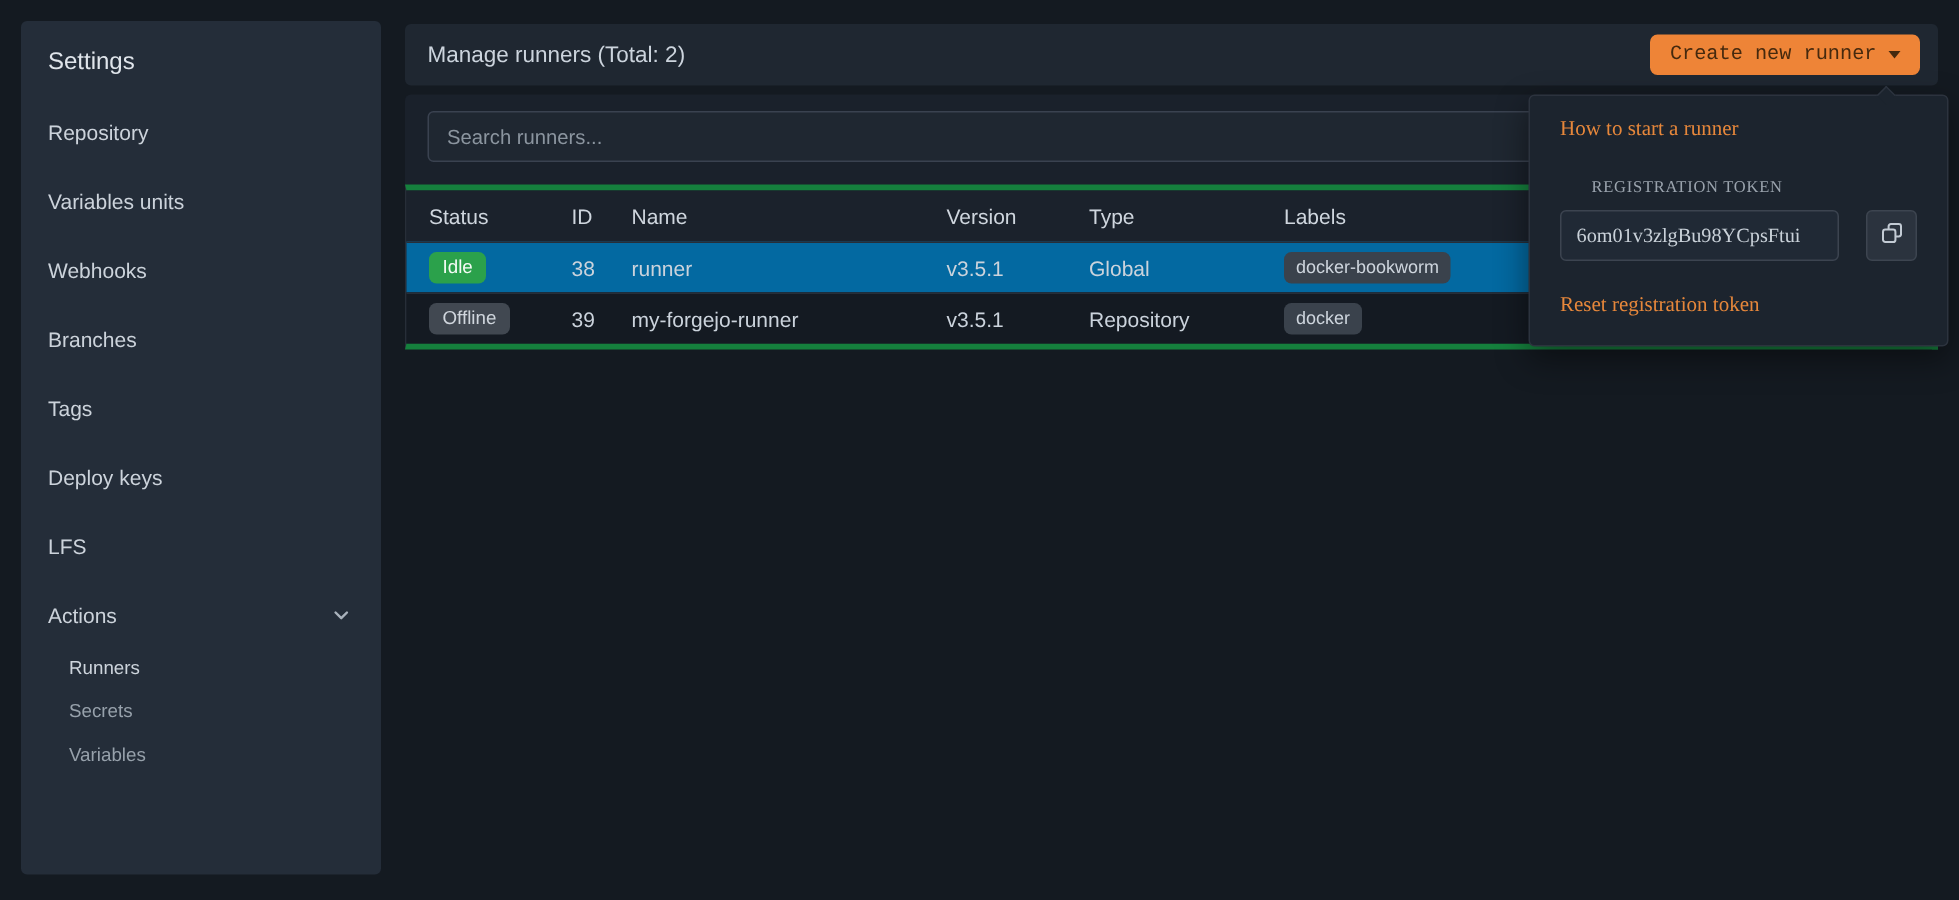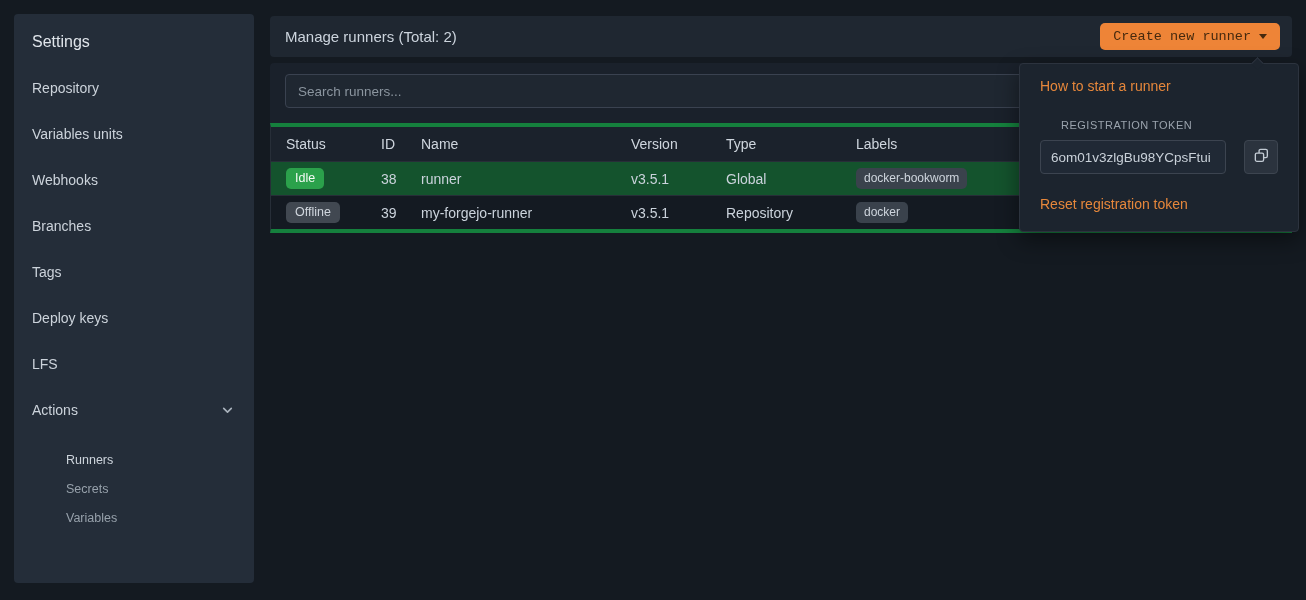--- a/index.html
+++ b/index.html
@@ -25,22 +25,22 @@
     display: flex; align-items: center;
     padding: 0 20px 0 18px;
     font-size: 14px;
     color: #ccd3db;
     cursor: pointer;
   }
   .side-item.title { font-size: 16px; color: #e0e5eb; }
   .side-item .chev { margin-left: auto; display: flex; align-items: center; }
   .side-sub-item {
     height: 29px;
-    display: flex; align-items: flex-end;
-    padding-left: 52px;
+    display: flex; align-items: flex-start;
+    padding-left: 32px;
     font-size: 12.5px;
     color: #97a1ab;
     cursor: pointer;
   }
   .side-sub-item.active { color: #cdd4dc; }
   .side-sub-group { margin-top: 5px; }
 
   
   .main {
     position: absolute;
@@ -105,21 +105,21 @@
   .t-row {
     display: grid;
     grid-template-columns: 95px 40px 210px 95px 130px 1fr;
     align-items: center;
     height: 34px;
     padding-left: 15px;
     font-size: 14px;
   }
   .t-head { color: #cfd6de; background: #1b222c; }
   .t-row + .t-row { border-top: 1px solid #272e38; }
-  .t-row.r0 { background: #14532d; }
+  .t-row.r0 { background: #0369a1; }
   .t-row.r1 { background: #141a22; }
   .badge {
     display: inline-block;
     font-size: 12.5px;
     padding: 3px 9px;
     border-radius: 5px;
     line-height: 1.2;
   }
   .badge.idle { background: #2ba14b; color: #f4fbf5; }
   .badge.offline { background: #414851; color: #d0d6dd; }
@@ -137,20 +137,21 @@
   .dropdown-panel {
     position: absolute;
     left: 1019px; top: 63px;
     width: 280px;
     background: #1c242e;
     border: 1px solid #2c333e;
     border-radius: 4px;
     box-shadow: 0 8px 22px rgba(0,0,0,0.45);
     padding: 13px 20px 18px 20px;
     z-index: 10;
+    font-family: Liberation Serif, serif;
   }
   .dropdown-panel .notch {
     position: absolute;
     top: -5px; right: 36px;
     width: 9px; height: 9px;
     background: #1c242e;
     border-left: 1px solid #2c333e;
     border-top: 1px solid #2c333e;
     transform: rotate(45deg);
   }

